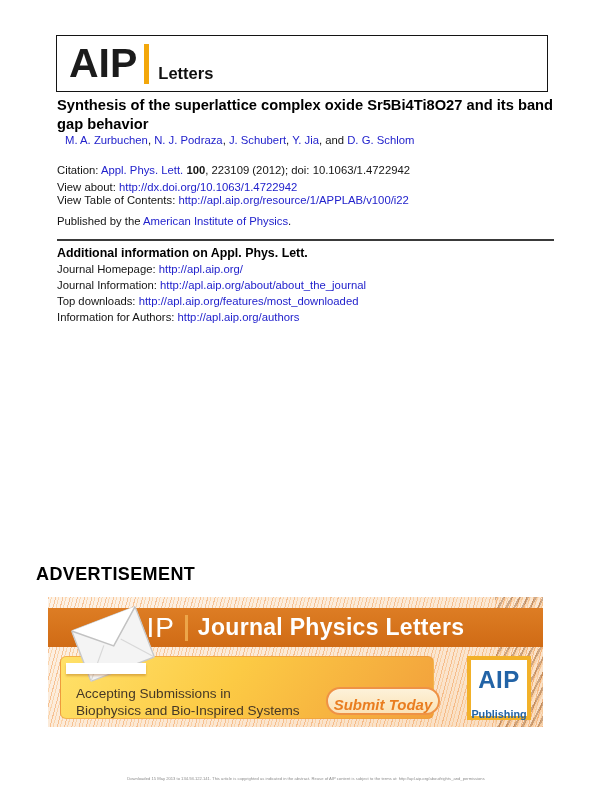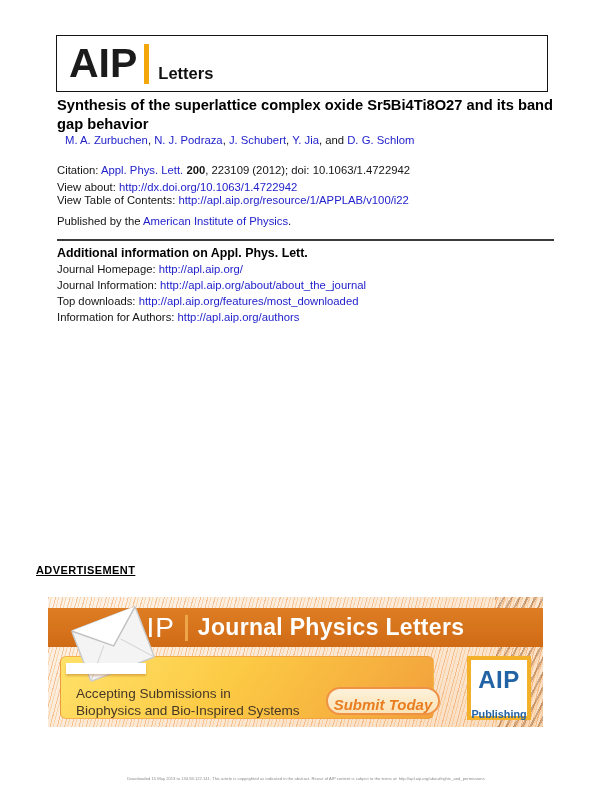--- a/index.html
+++ b/index.html
@@ -40,21 +40,21 @@
     position:absolute; left:57px; top:96px; width:502px;
     font-size:14.7px; font-weight:bold; color:#000; line-height:19px;
   }
   .authors-line { position:absolute; left:57px; top:134px; font-size:11.3px; color:#141414;margin-left:8px; }
   .link { color:#2222cc; text-decoration:none; cursor:pointer; }
   .meta-line { position:absolute; left:57px; font-size:11.3px; color:#141414; }
   .vol-bold { font-weight:bold; }
   .rule { position:absolute; left:57px; top:239px; width:497px; height:2px; background:#3a3a3a; }
   .add-heading { position:absolute; left:57px; top:246px; font-size:12.4px; font-weight:bold; color:#000; }
 
-  .advert-label { position:absolute; left:36px; top:564px; font-size:11px; font-weight:bold; color:#000; letter-spacing:0.4px;text-decoration:underline; }
+  .advert-label { position:absolute; left:36px; top:564px; font-size:18px; font-weight:bold; color:#000; letter-spacing:0.4px; }
 
   
   .ad {
     position:absolute; left:48px; top:597px; width:495px; height:130px; cursor:pointer;
     background:
       repeating-linear-gradient(105deg, rgba(238,130,40,0.40) 0 1px, rgba(255,255,255,0) 1px 3px, rgba(248,175,100,0.40) 3px 4px, rgba(255,255,255,0) 4px 7px),
       linear-gradient(160deg, #fdf3e8 0%, #fbe7d2 60%, #f9ddc0 100%);
   }
   .ad-corner-streaks {
     position:absolute; right:0; top:0; width:48px; height:100%;
@@ -126,21 +126,21 @@
   </div>
 </div>
 
 <div class="page-title">
   <span>Synthesis of the superlattice complex oxide Sr5Bi4Ti8O27 and its band</span><br>
   <span>gap behavior</span>
 </div>
 
 <div class="authors-line"><span class="link">M. A. Zurbuchen</span><span>, </span><span class="link">N. J. Podraza</span><span>, </span><span class="link">J. Schubert</span><span>, </span><span class="link">Y. Jia</span><span>, and </span><span class="link">D. G. Schlom</span></div>
 
-<div class="meta-line" style="top:164px"><span>Citation: </span><span class="link">Appl. Phys. Lett.</span><span> </span><span class="vol-bold">200</span><span>, 223109 (2012); doi: 10.1063/1.4722942</span></div>
+<div class="meta-line" style="top:164px"><span>Citation: </span><span class="link">Appl. Phys. Lett.</span><span> </span><span class="vol-bold">100</span><span>, 223109 (2012); doi: 10.1063/1.4722942</span></div>
 
 <div class="meta-line" style="top:181px"><span>View about: </span><span class="link">http://dx.doi.org/10.1063/1.4722942</span></div>
 
 <div class="meta-line" style="top:194px"><span>View Table of Contents: </span><span class="link">http://apl.aip.org/resource/1/APPLAB/v100/i22</span></div>
 
 <div class="meta-line" style="top:215px"><span>Published by the </span><span class="link">American Institute of Physics</span><span>.</span></div>
 
 <div class="rule"></div>
 
 <div class="add-heading">Additional information on Appl. Phys. Lett.</div>

